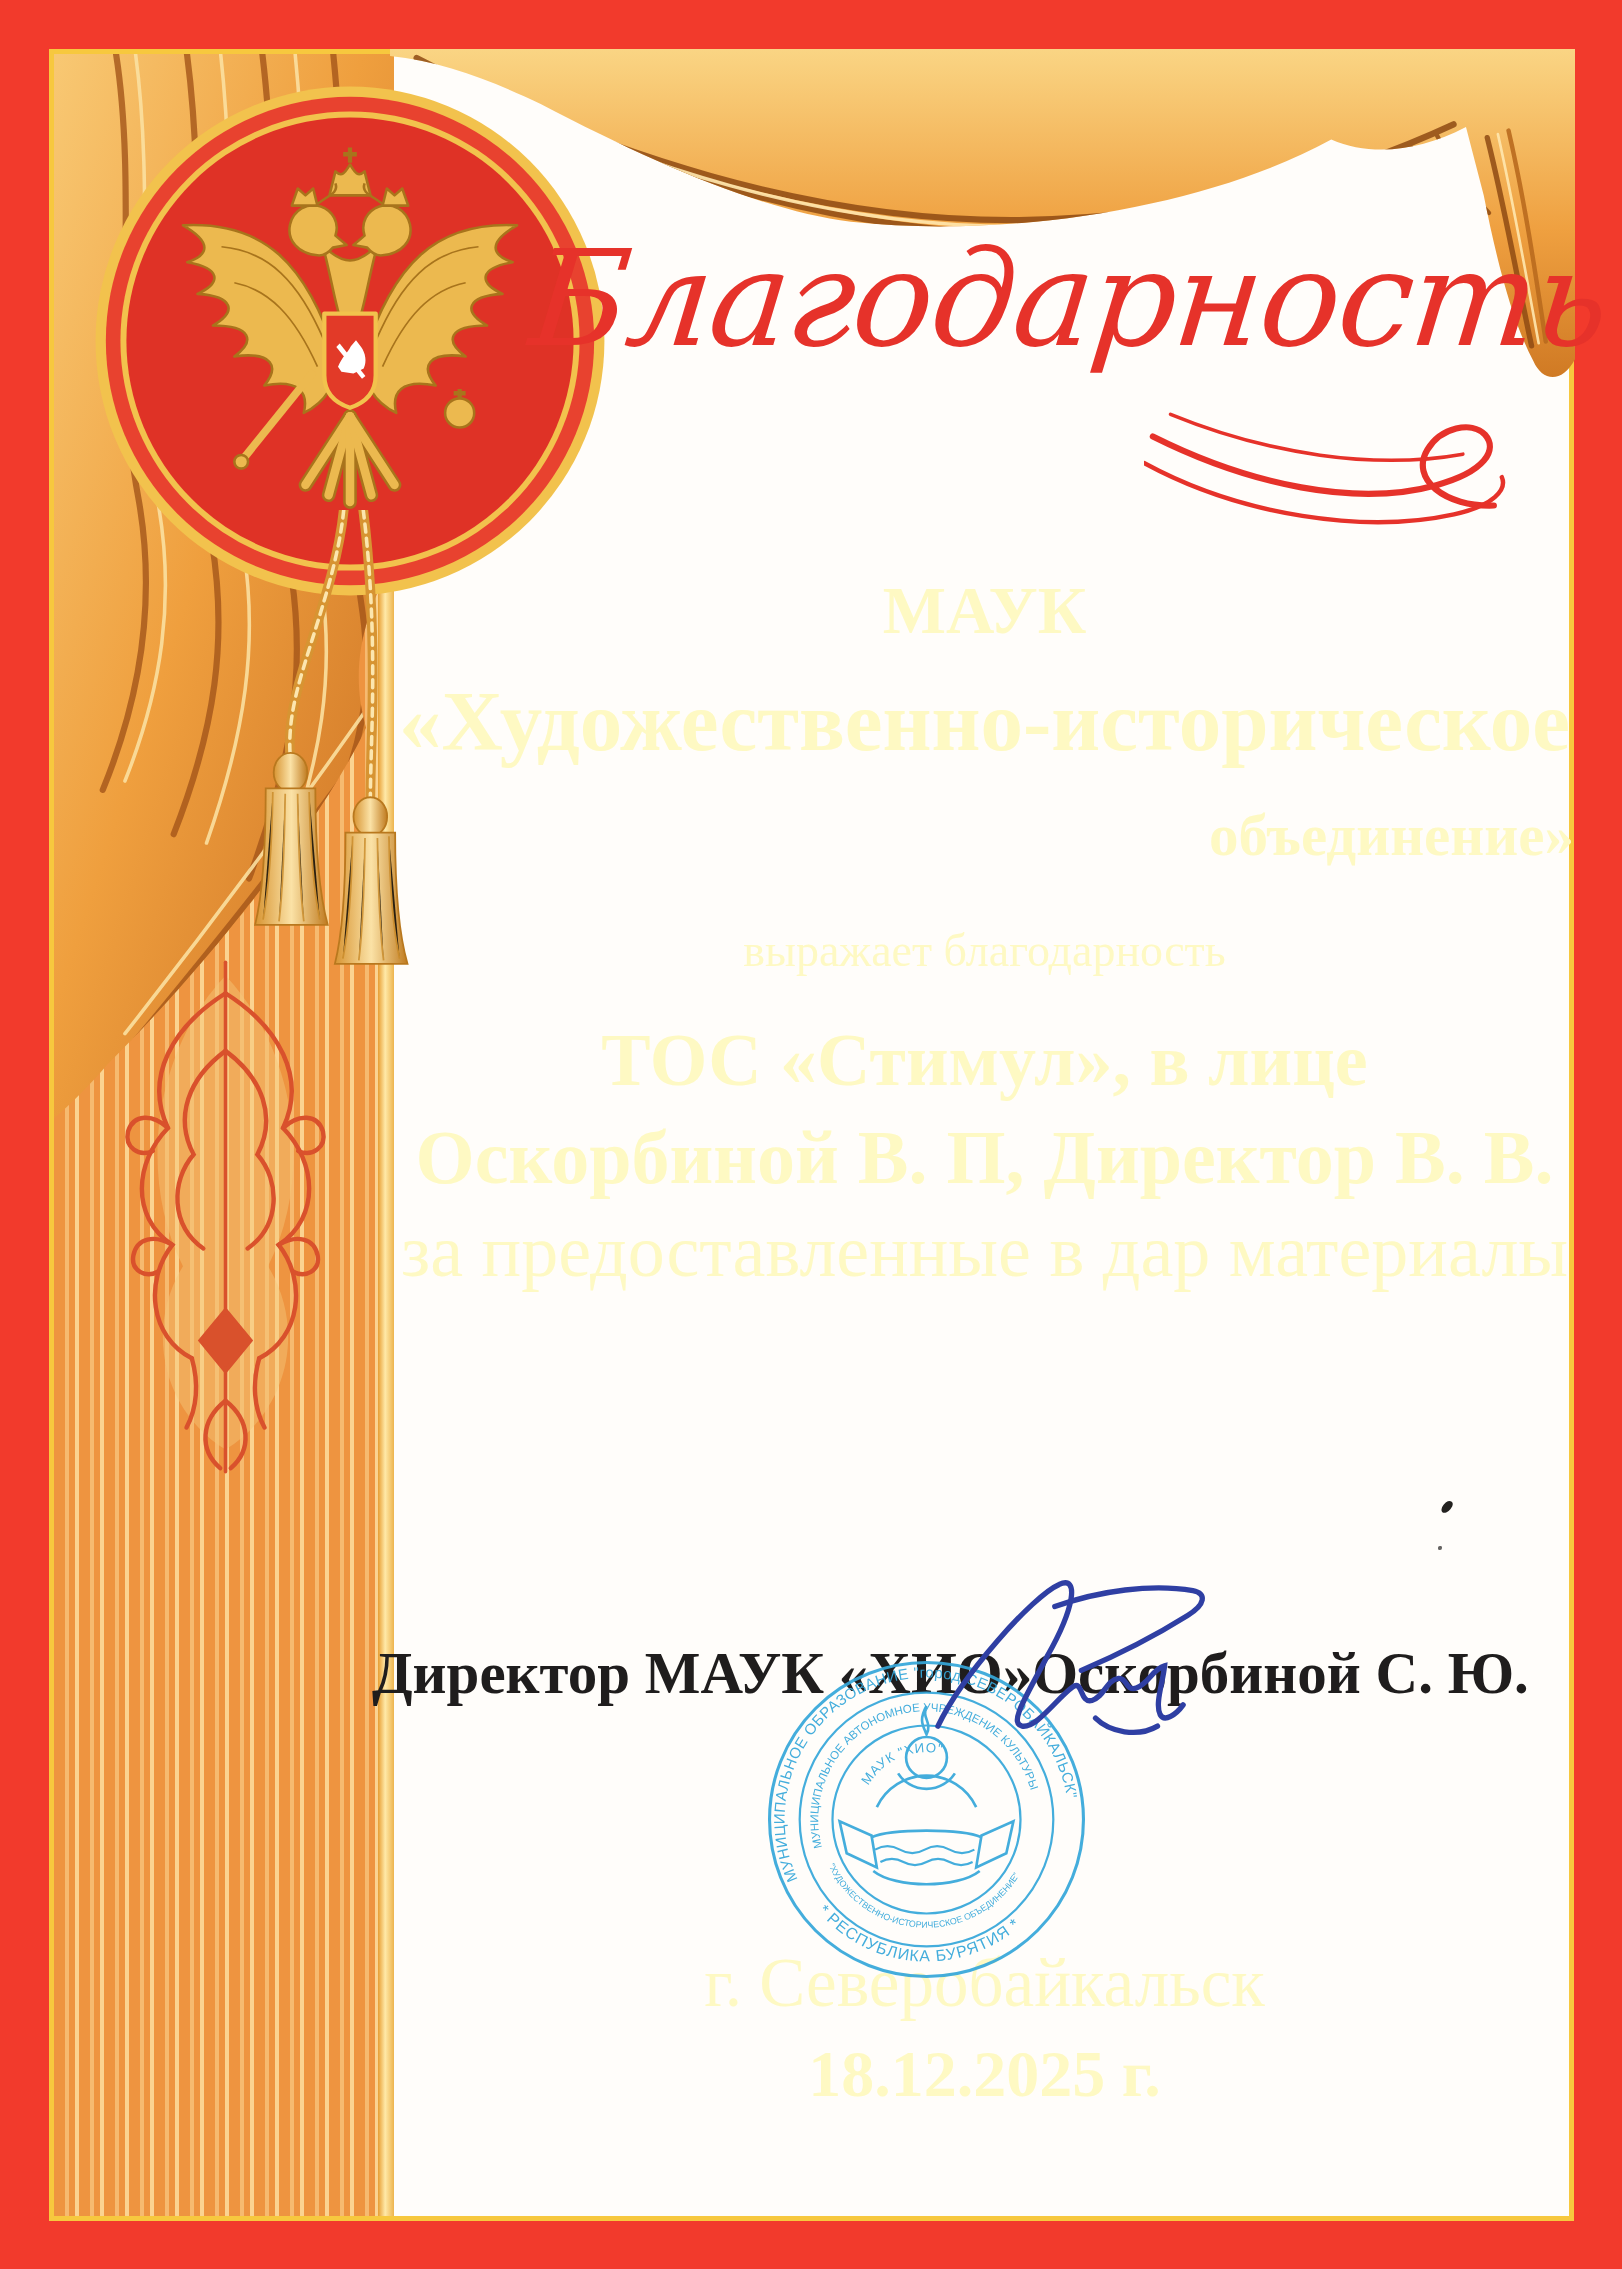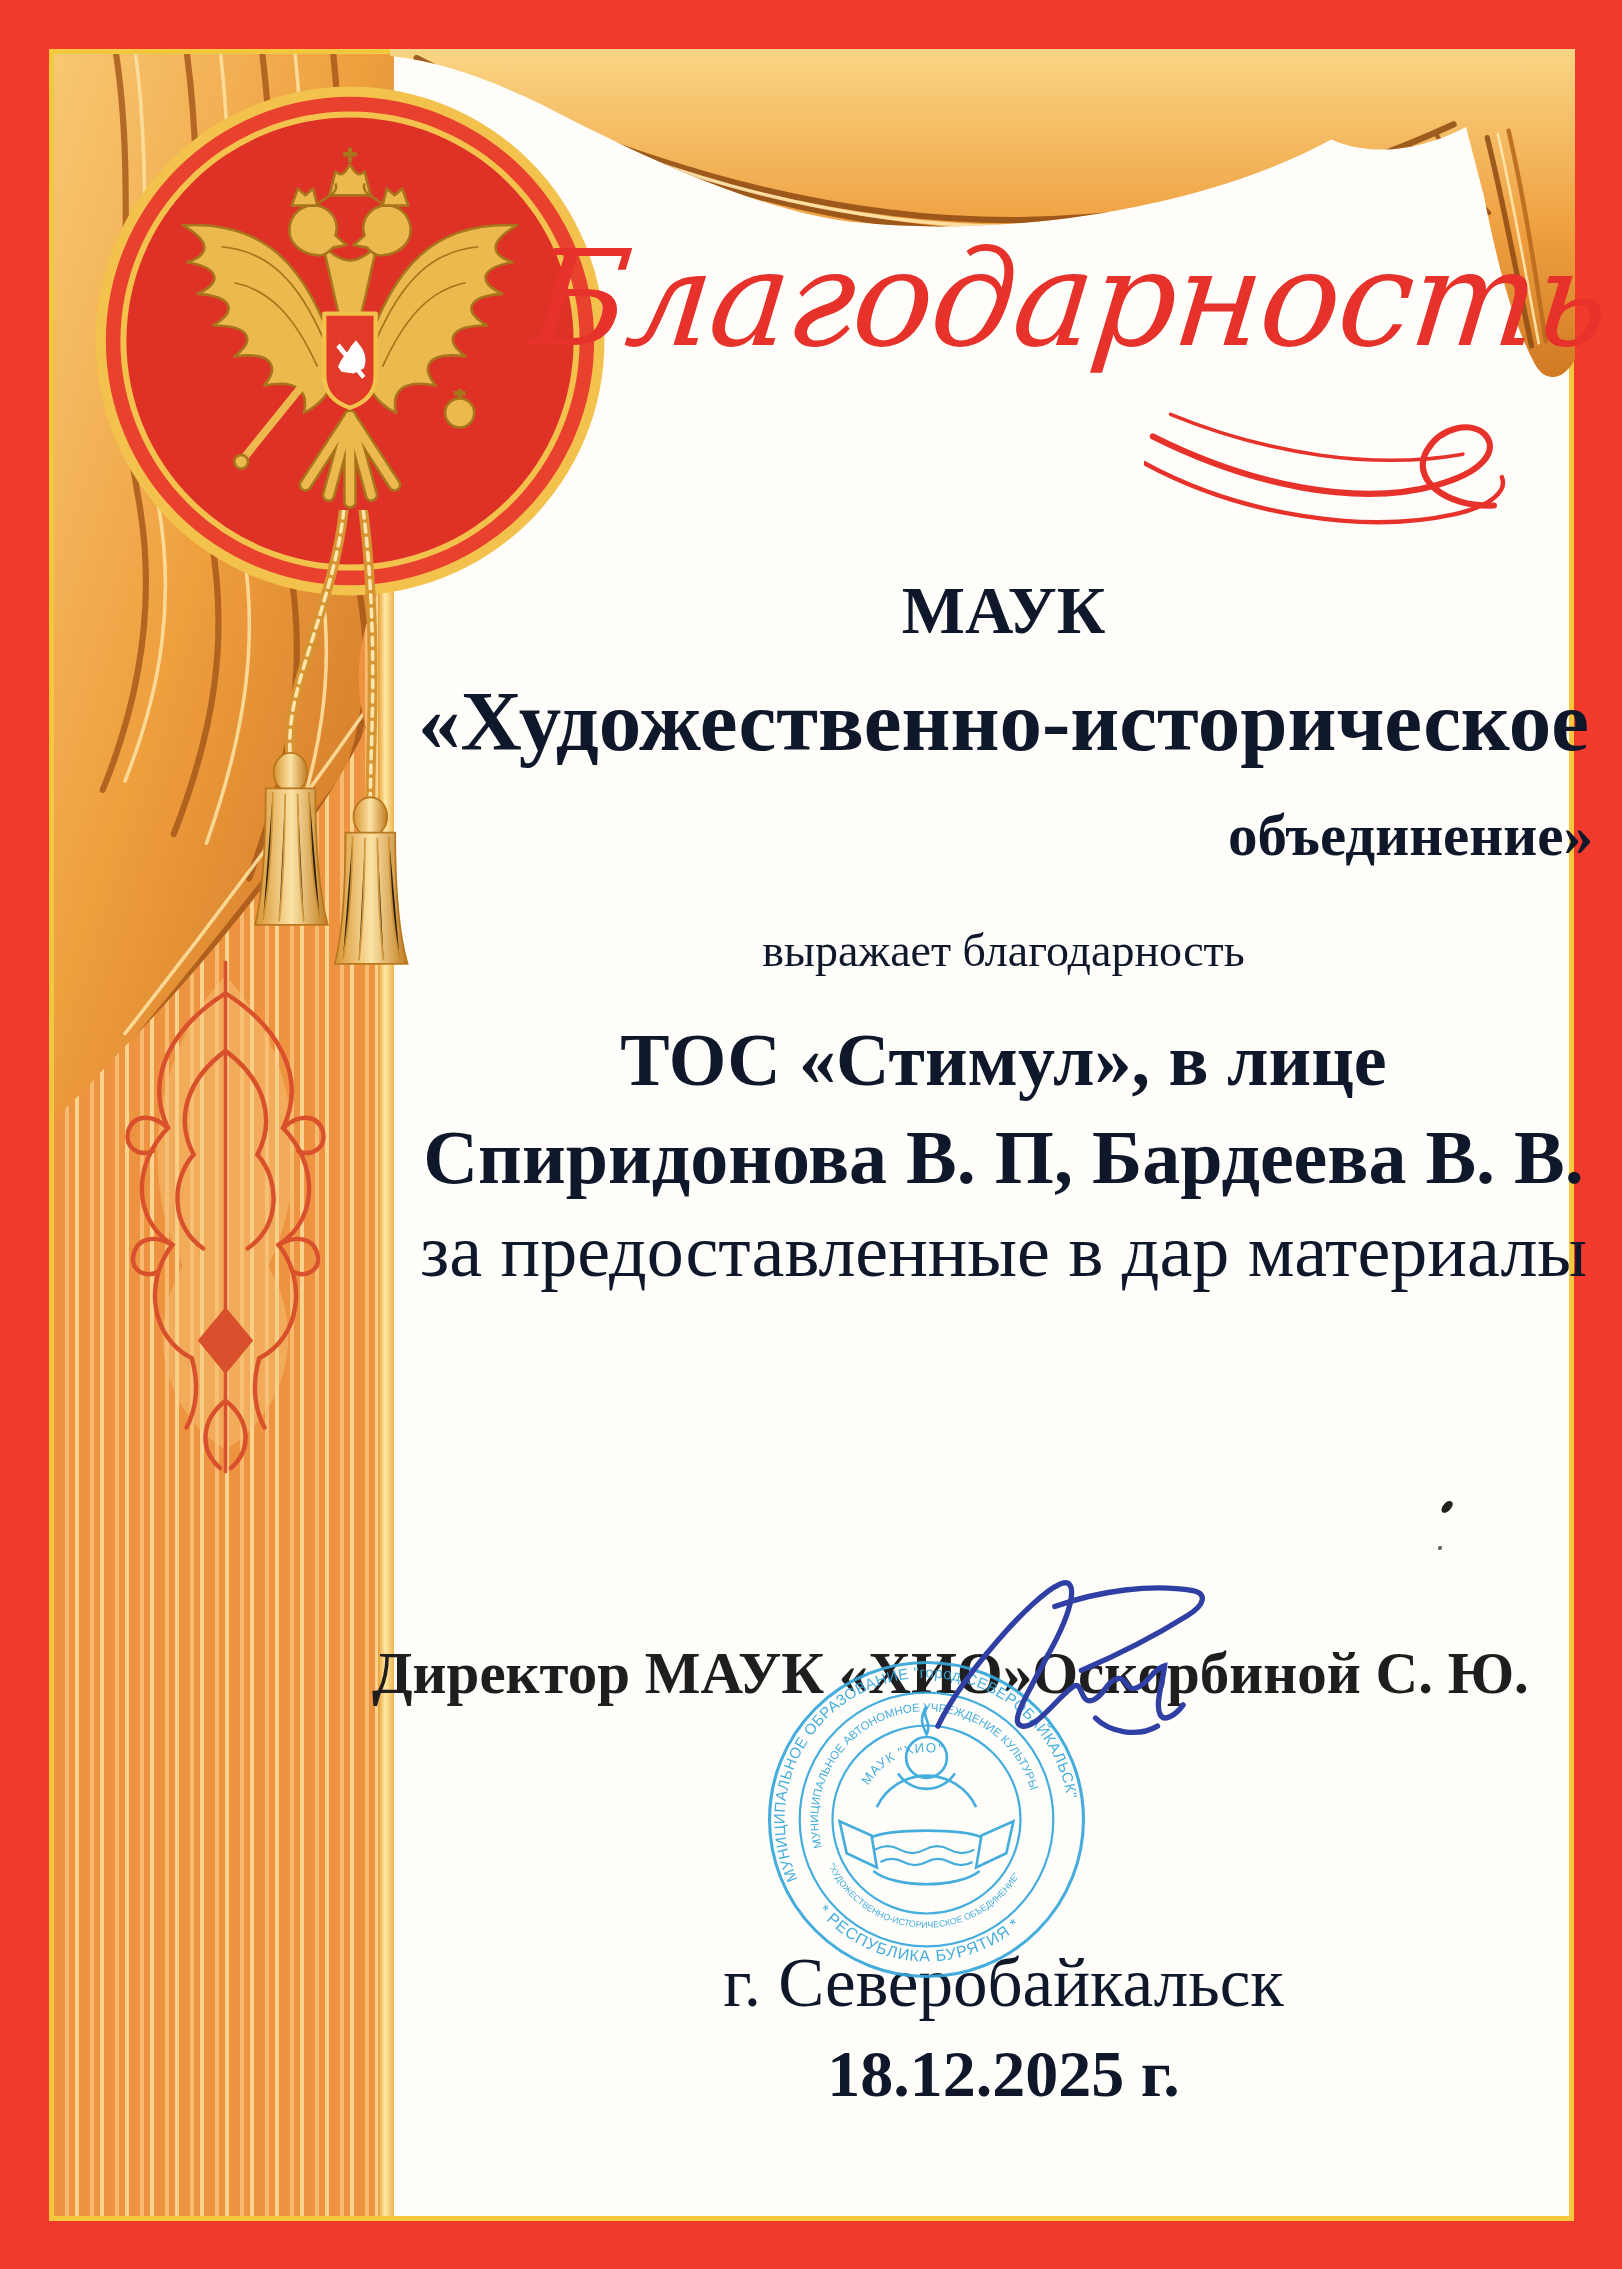--- a/index.html
+++ b/index.html
@@ -48,23 +48,22 @@
     font-style:italic;font-weight:normal;
     font-size:133px;line-height:1.1;
     color:#e6322a;
     letter-spacing:-1.8px;
     transform:skewX(-6deg);
   }
   .flourish{position:absolute;left:1144px;top:401px;z-index:5;}
   
   .tline{
     position:absolute;left:395px;width:1179px;
-    text-align:center;color:#0f172a;z-index:5;
+    text-align:center;color:#fef9c3;z-index:5;
     white-space:nowrap;
-    padding-left:19px;
   }
   .l-org1{top:572px;font-size:67px;font-weight:bold;}
   .l-org2{top:672px;font-size:85px;font-weight:bold;}
   .l-org3{top:801px;font-size:59px;font-weight:bold;text-align:right;}
   .l-act {top:924px;font-size:46px;}
   .l-rec {top:1018px;font-size:74px;font-weight:bold;}
   .l-nam {top:1114px;font-size:76px;font-weight:bold;}
   .l-rsn1{top:1209px;font-size:74px;}
   .l-rsn2{top:1323px;font-size:74px;}
   
@@ -265,21 +264,21 @@
       <path d="M0,70 C110,130 250,150 350,128 C395,118 410,100 404,86" stroke-width="5"></path>
       <path d="M30,15 C140,60 260,78 360,60" stroke-width="4"></path>
     </g>
   </svg>
 
   <div class="tline l-org1">МАУК</div>
   <div class="tline l-org2">«Художественно-историческое</div>
   <div class="tline l-org3">объединение»</div>
   <div class="tline l-act">выражает благодарность</div>
   <div class="tline l-rec">ТОС «Стимул», в лице</div>
-  <div class="tline l-nam">Спиридонова В. П, Бардеева В. В.</div>
+  <div class="tline l-nam">Оскорбиной В. П, Директор В. В.</div>
   <div class="tline l-rsn1">за предоставленные в дар материалы</div>
 
   <div class="director-row">
     <span>Директор МАУК «ХИО»</span>
     <span>Оскорбиной С. Ю.</span>
   </div>
 
   <svg class="stamp" width="337" height="337" viewBox="0 0 380 380">
     <defs>
       <path id="pOuterTop" d="M45,257.6 A160,160 0 1 1 335,257.6" fill="none"></path>

